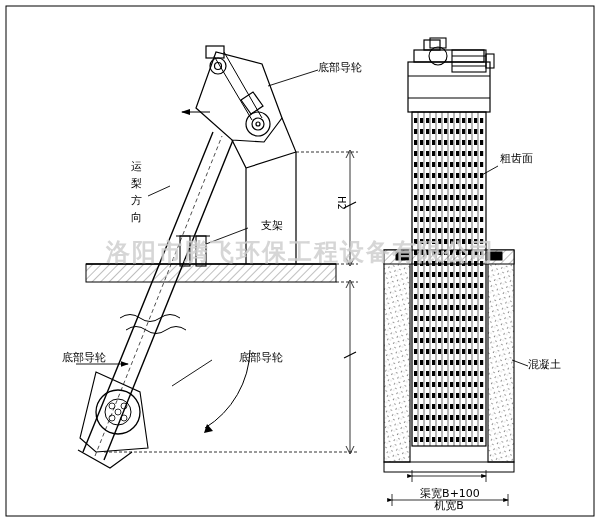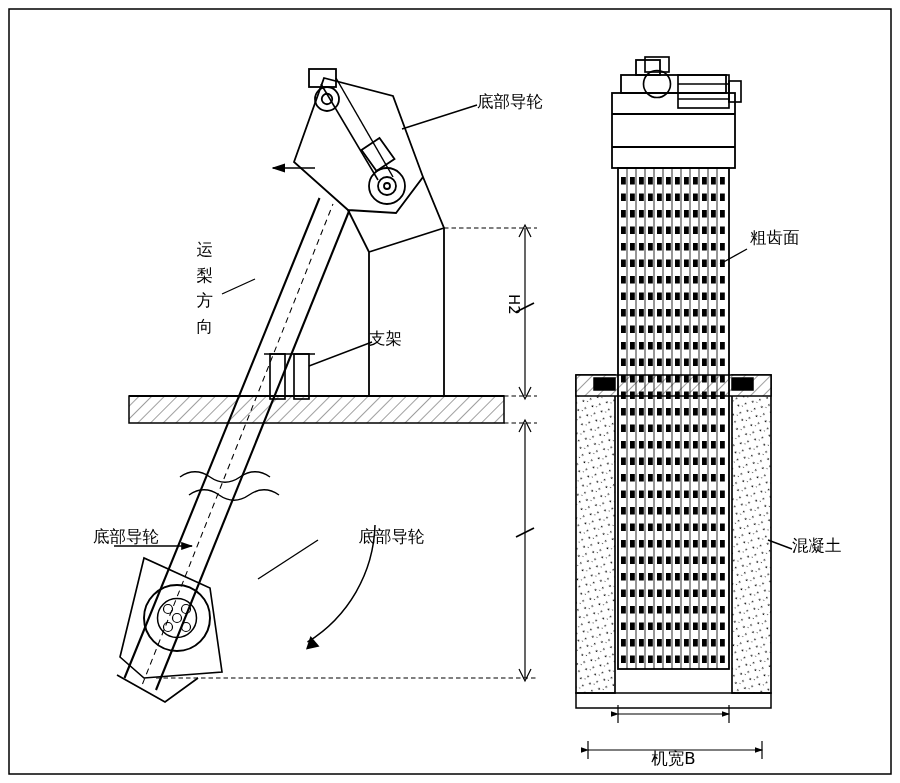--- a/index.html
+++ b/index.html
@@ -535,28 +535,30 @@
       <line x1="528" y1="366" x2="512" y2="360"></line>
       <line x1="148" y1="196" x2="170" y2="186"></line>
       <line x1="76" y1="364" x2="128" y2="364" marker-end="url(#ah)"></line>
     </g>
   </svg>
 
   <div class="lbl" style="left:318px;top:62px;">底部导轮</div>
 
   <div class="lbl" style="left:131px;top:158px;width:14px;line-height:17px;">运<br>梨<br>方<br>向</div>
 
-  <div class="lbl" style="left:246px;top:220px;">支架</div>
+  <div class="lbl" style="left:246px;top:220px;padding-left:15px;">支架</div>
 
   <div class="lbl" style="left:62px;top:352px;">底部导轮</div>
 
   <div class="lbl" style="left:228px;top:352px;margin-left:11px;">底部导轮</div>
 
   <div class="lbl" style="left:500px;top:153px;">粗齿面</div>
 
   <div class="lbl" style="left:528px;top:358px;font-family:Liberation Serif, serif;">混凝土</div>
 
   <div class="lbl" style="left:412px;top:464px;width:74px;text-align:center;margin-top:36px;">机宽B</div>
 
+  <div class="lbl" style="left:392px;top:488px;width:116px;text-align:center;">渠宽B+100</div>
 
   <div class="dimtxt" style="left:336px;top:196px;writing-mode:vertical-rl;">H2</div>
 
+  <div class="wm">洛阳市腾飞环保工程设备有限公司</div>
 </div>
 
 </body></html>

